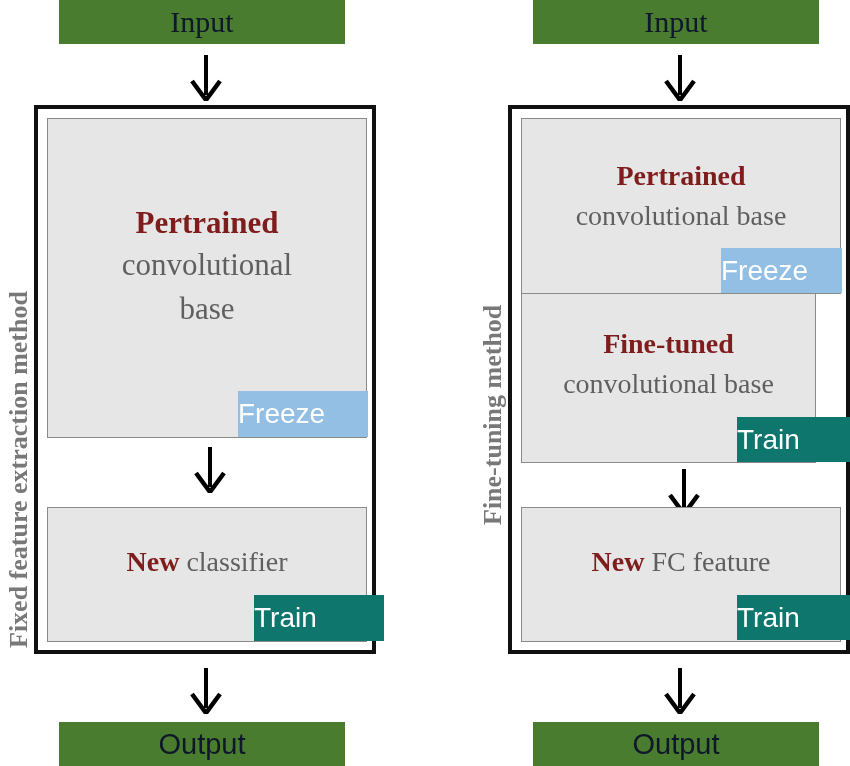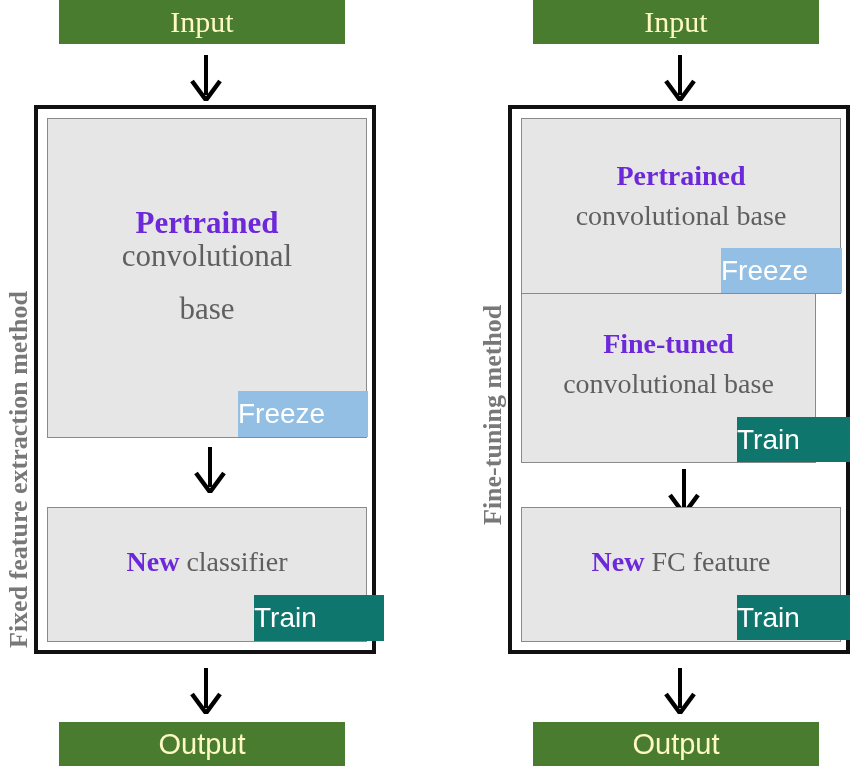--- a/index.html
+++ b/index.html
@@ -15,21 +15,21 @@
     font-family: "Liberation Serif", "DejaVu Serif", serif;
     -webkit-font-smoothing: antialiased;
   }
 
   
   .abs { position: absolute; box-sizing: border-box; }
 
   
   .green-bar {
     background: #4a7c2f;
-    color: #fef9c3;
+    color: #0f172a;
     display: flex;
     align-items: center;
     justify-content: center;
     line-height: 1;
   }
   .green-bar.serif {
     font-family: "Liberation Serif", "DejaVu Serif", serif;
     font-size: 30px;
   }
   .green-bar.sans {
@@ -53,21 +53,21 @@
   .stage-text {
     position: absolute;
     left: 0;
     right: 0;
     text-align: center;
     color: #5f5f5f;
     line-height: 1.18;
   }
   .stage-text .strong {
     font-weight: bold;
-    color: #6d28d9;
+    color: #7f1d1d;
     font-family: Liberation Serif, serif;
   }
   .stage-text.big   { font-size: 31px; }
   .stage-text.mid   { font-size: 28px; }
 
   
   .badge {
     position: absolute;
     display: flex;
     align-items: center;
@@ -109,21 +109,21 @@
     <path d="M6 26 L20 45 L34 26" stroke="#000" stroke-width="4.5" fill="none" stroke-linecap="butt" stroke-linejoin="miter"></path>
   </svg>
 </div>
 
 <div class="abs method-frame" style="left:34px; top:105px; width:342px; height:549px;">
 
   <div class="stage" style="left:9px; top:9px; width:320px; height:320px;">
     <div class="stage-text big" style="top:86px;">
       <span class="strong">Pertrained</span>
     </div>
-    <div class="stage-text big" style="top:119px;">convolutional</div>
+    <div class="stage-text big" style="top:128px;">convolutional</div>
     <div class="stage-text big" style="top:172px;">base</div>
 
     <div class="badge freeze" style="left:190px; top:272px; width:130px; height:46px;">
       <span>Freeze</span>
     </div>
   </div>
 
   <div class="arrow" style="left:152px; top:338px;">
     <svg width="40" height="46" viewBox="0 0 40 46" aria-hidden="true">
       <path d="M20 0 L20 40" stroke="#000" stroke-width="4" fill="none"></path>

